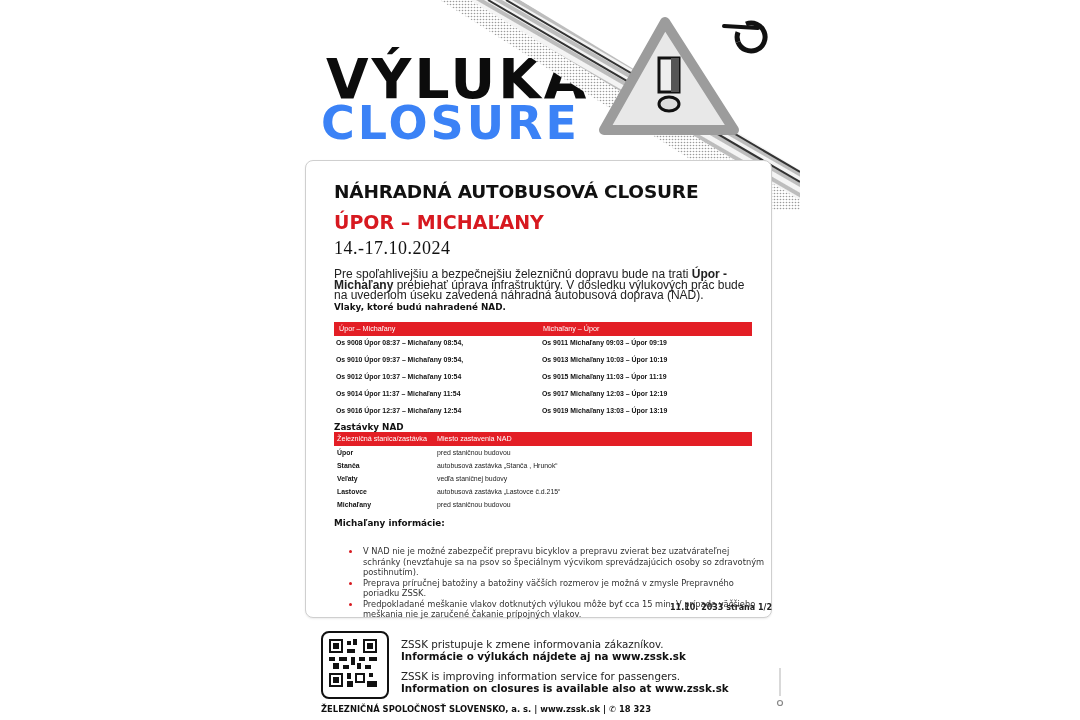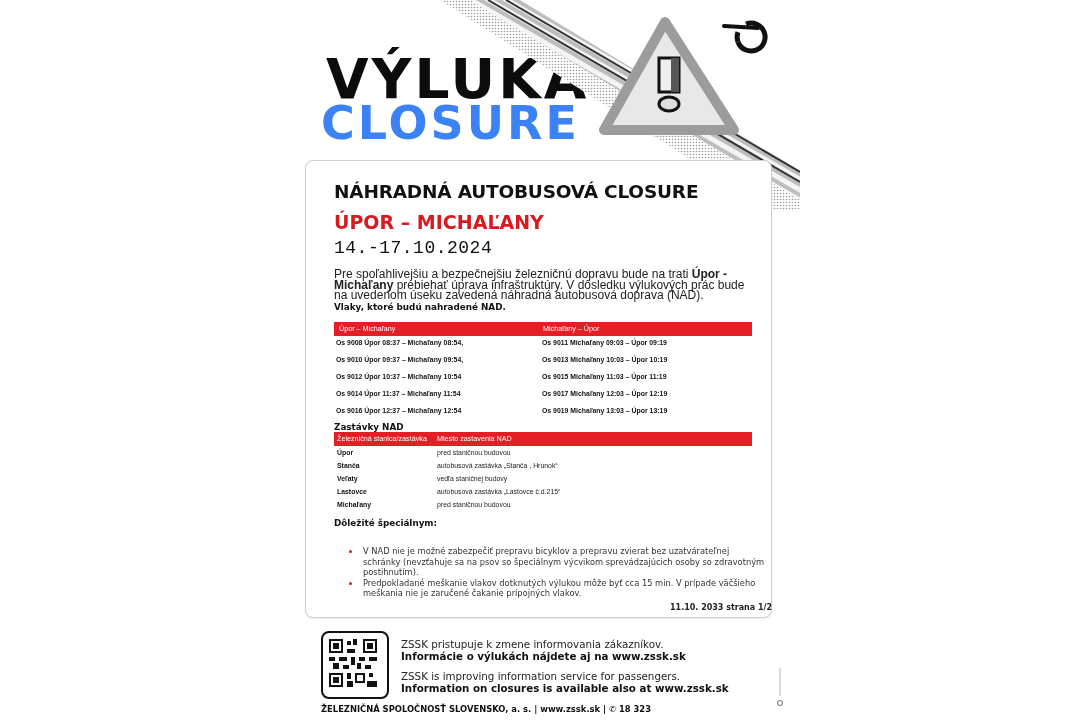--- a/index.html
+++ b/index.html
@@ -4,21 +4,21 @@
 <style>
   html,body{margin:0;padding:0;background:#fff;}
   body{width:1080px;height:720px;position:relative;overflow:hidden;font-family:"Liberation Sans",sans-serif;color:#111;}
   .hero-title{position:absolute;left:326px;top:52px;font-family:"DejaVu Sans",sans-serif;font-weight:bold;font-size:55px;letter-spacing:3px;line-height:1;color:#0c0c0c;}
   .hero-sub{position:absolute;left:321px;top:100px;font-family:"DejaVu Sans",sans-serif;font-weight:bold;font-size:46px;letter-spacing:3px;line-height:1;color:#3b82f6;}
   .art{position:absolute;left:440px;top:0;width:360px;height:210px;}
   .logo{position:absolute;left:722px;top:16px;width:54px;height:40px;}
   .card{position:absolute;left:305px;top:160px;width:465px;height:456px;border:1px solid #cfcfcf;border-radius:8px;background:#fff;box-shadow:0 1px 2px rgba(0,0,0,.08);}
   .h1{position:absolute;left:334px;top:181px;font-family:"DejaVu Sans",sans-serif;font-weight:bold;font-size:18.5px;color:#111;letter-spacing:-0.2px;}
   .h2{position:absolute;left:334px;top:211px;font-family:"DejaVu Sans",sans-serif;font-weight:bold;font-size:19px;color:#d71920;}
-  .date{position:absolute;left:334px;top:238px;font-family:Liberation Mono, monospace;font-size:18px;color:#111;letter-spacing:0.5px;}
+  .date{position:absolute;left:334px;top:238px;font-family:Liberation Serif, serif;font-size:18px;color:#111;letter-spacing:0.5px;}
   .intro{position:absolute;left:334px;top:269px;width:420px;font-size:12px;line-height:10.6px;color:#222;}
   .intro b{font-weight:bold;}
   .sec{position:absolute;left:334px;font-family:"DejaVu Sans",sans-serif;font-weight:bold;font-size:8.8px;color:#111;}
   .redbar{position:absolute;left:334px;width:418px;height:14px;background:#e31e25;color:#fff;font-size:7.2px;line-height:14px;}
   .redbar span{position:absolute;top:0;}
   .trow{position:absolute;left:336px;font-size:6.9px;font-weight:bold;color:#111;white-space:nowrap;}
   .srow{position:absolute;font-size:6.9px;color:#222;white-space:nowrap;}
   .srow.name{left:337px;font-weight:bold;color:#111;}
   .srow.loc{left:437px;}
   .bullets{position:absolute;left:334px;top:533px;width:420px;margin:13px;padding:0;list-style:none;font-family:"DejaVu Sans",sans-serif;font-size:8.3px;line-height:10.5px;color:#333;}
@@ -99,23 +99,24 @@
 <div class="srow loc" style="top:449px">pred staničnou budovou</div>
 <div class="srow name" style="top:462px">Stanča</div>
 <div class="srow loc" style="top:462px">autobusová zastávka „Stanča , Hrunok“</div>
 <div class="srow name" style="top:475px">Veľaty</div>
 <div class="srow loc" style="top:475px">vedľa staničnej budovy</div>
 <div class="srow name" style="top:488px">Lastovce</div>
 <div class="srow loc" style="top:488px">autobusová zastávka „Lastovce č.d.215“</div>
 <div class="srow name" style="top:501px">Michaľany</div>
 <div class="srow loc" style="top:501px">pred staničnou budovou</div>
 
-<div class="sec" style="top:518px">Dôležité špeciálnym:</div>
+<div class="sec" style="top:518px">Michaľany informácie:</div>
 <ul class="bullets">
   <li>V NAD nie je možné zabezpečiť prepravu bicyklov a prepravu zvierat bez uzatvárateľnej schránky (nevzťahuje sa na psov so špeciálnym výcvikom sprevádzajúcich osoby so zdravotným postihnutím).</li>
+  <li>Preprava príručnej batožiny a batožiny väčších rozmerov je možná v zmysle Prepravného poriadku ZSSK.</li>
   <li>Predpokladané meškanie vlakov dotknutých výlukou môže byť cca 15 min. V prípade väčšieho meškania nie je zaručené čakanie prípojných vlakov.</li>
 </ul>
 <div class="footer-page">11.10. 2033 strana 1/2</div>
 
 <div class="qr">
   <svg width="48" height="48" viewBox="0 0 24 24">
     <rect x="0" y="0" width="7" height="7" fill="#111"></rect>
       <rect x="1" y="1" width="5" height="5" fill="#fff"></rect>
       <rect x="2" y="2" width="3" height="3" fill="#111"></rect>
     <rect x="17" y="0" width="7" height="7" fill="#111"></rect>

